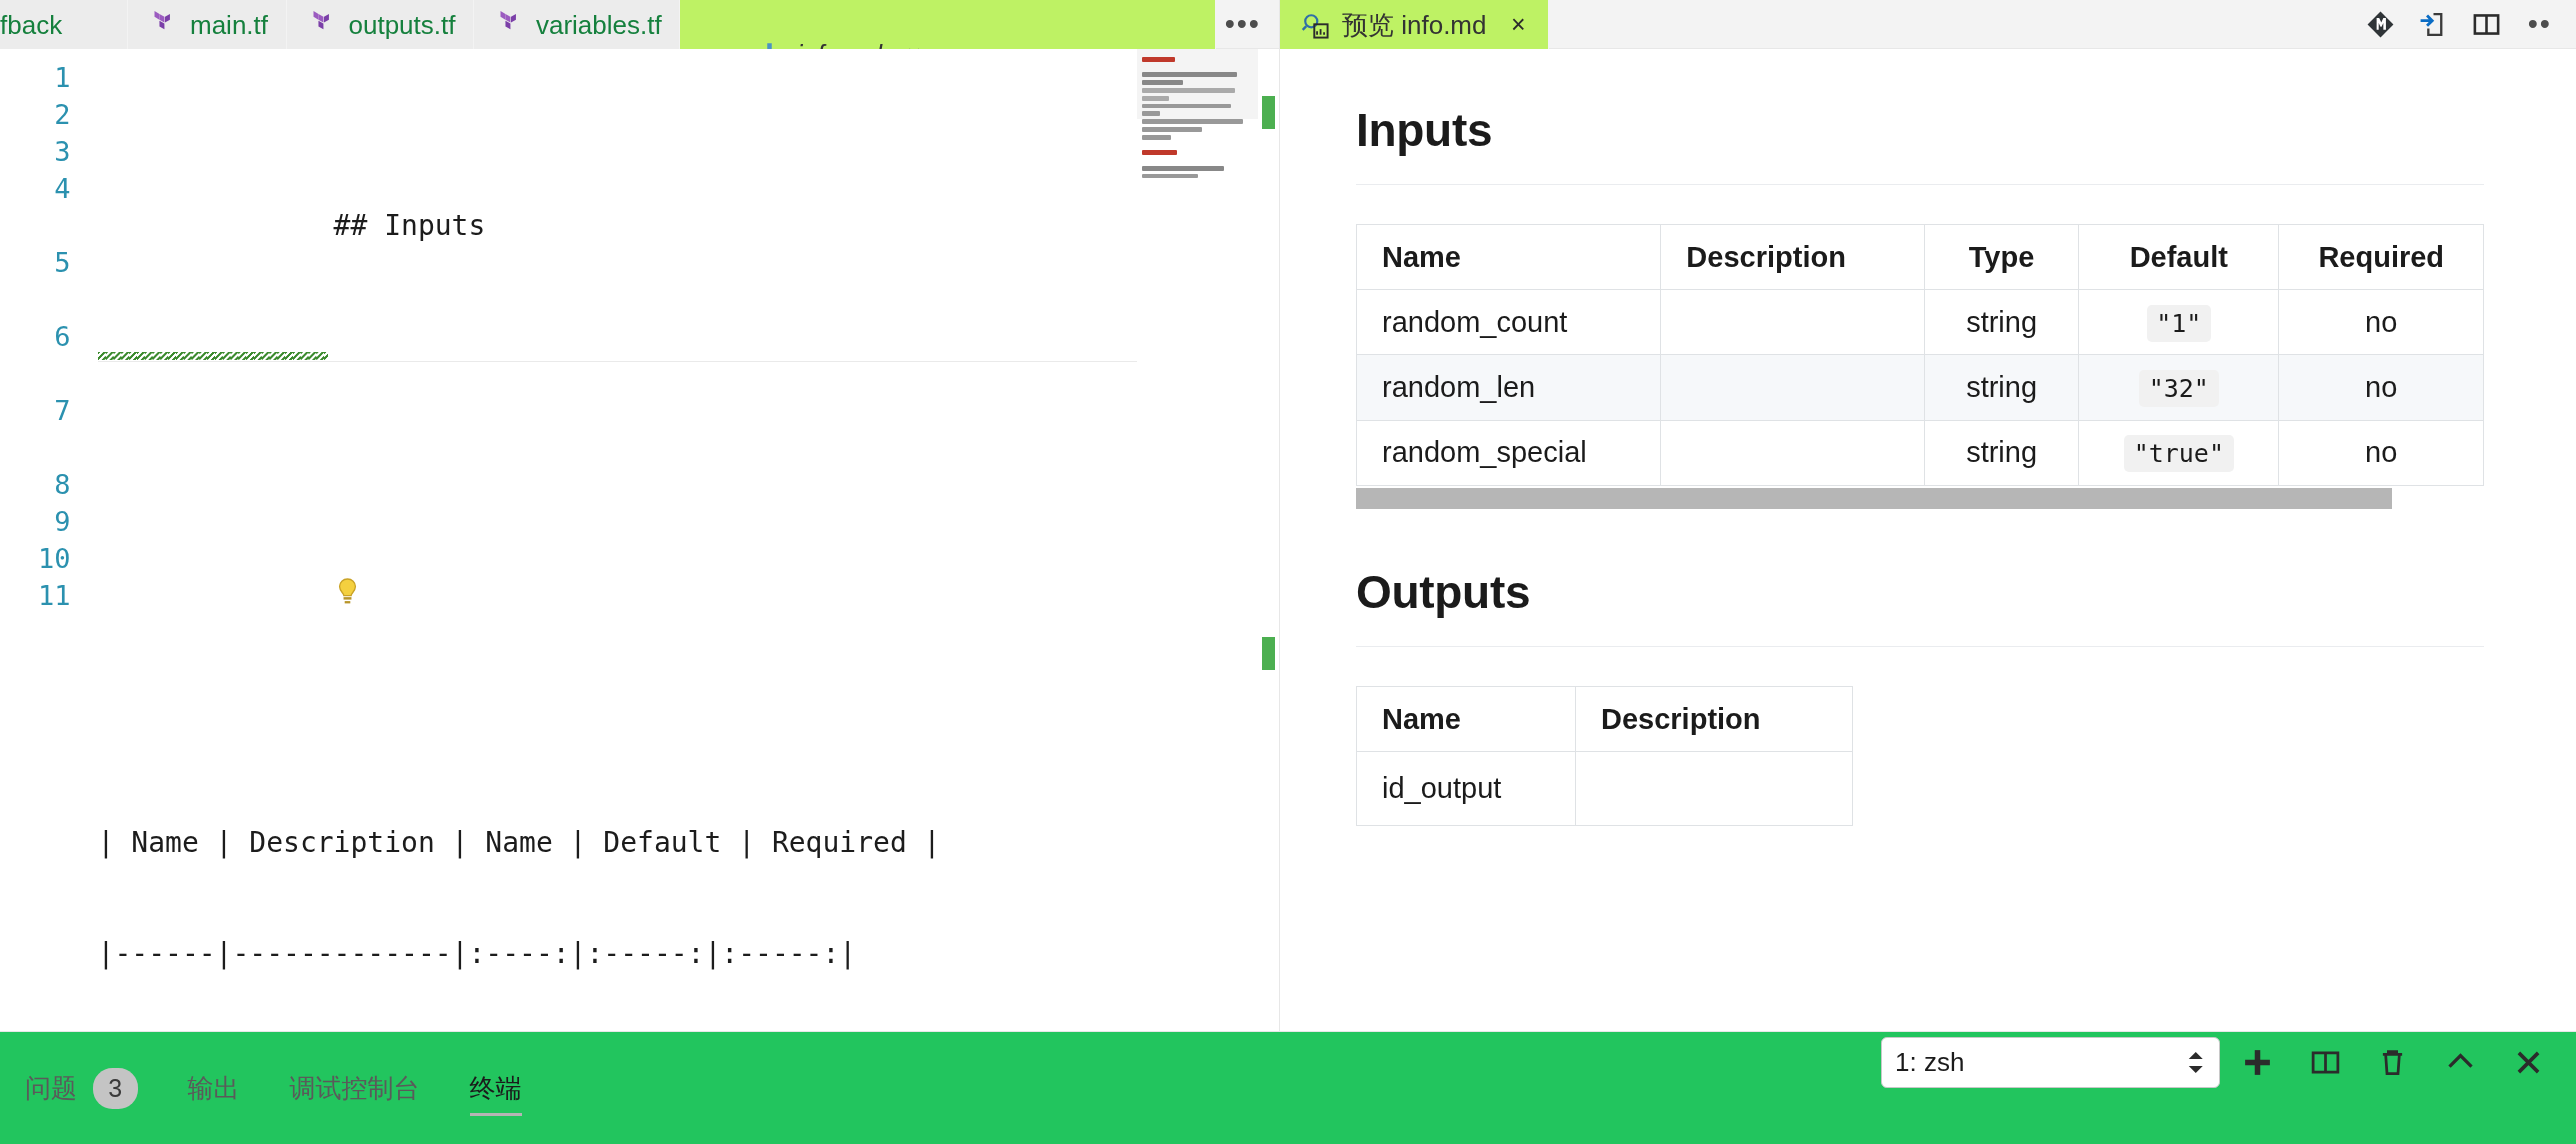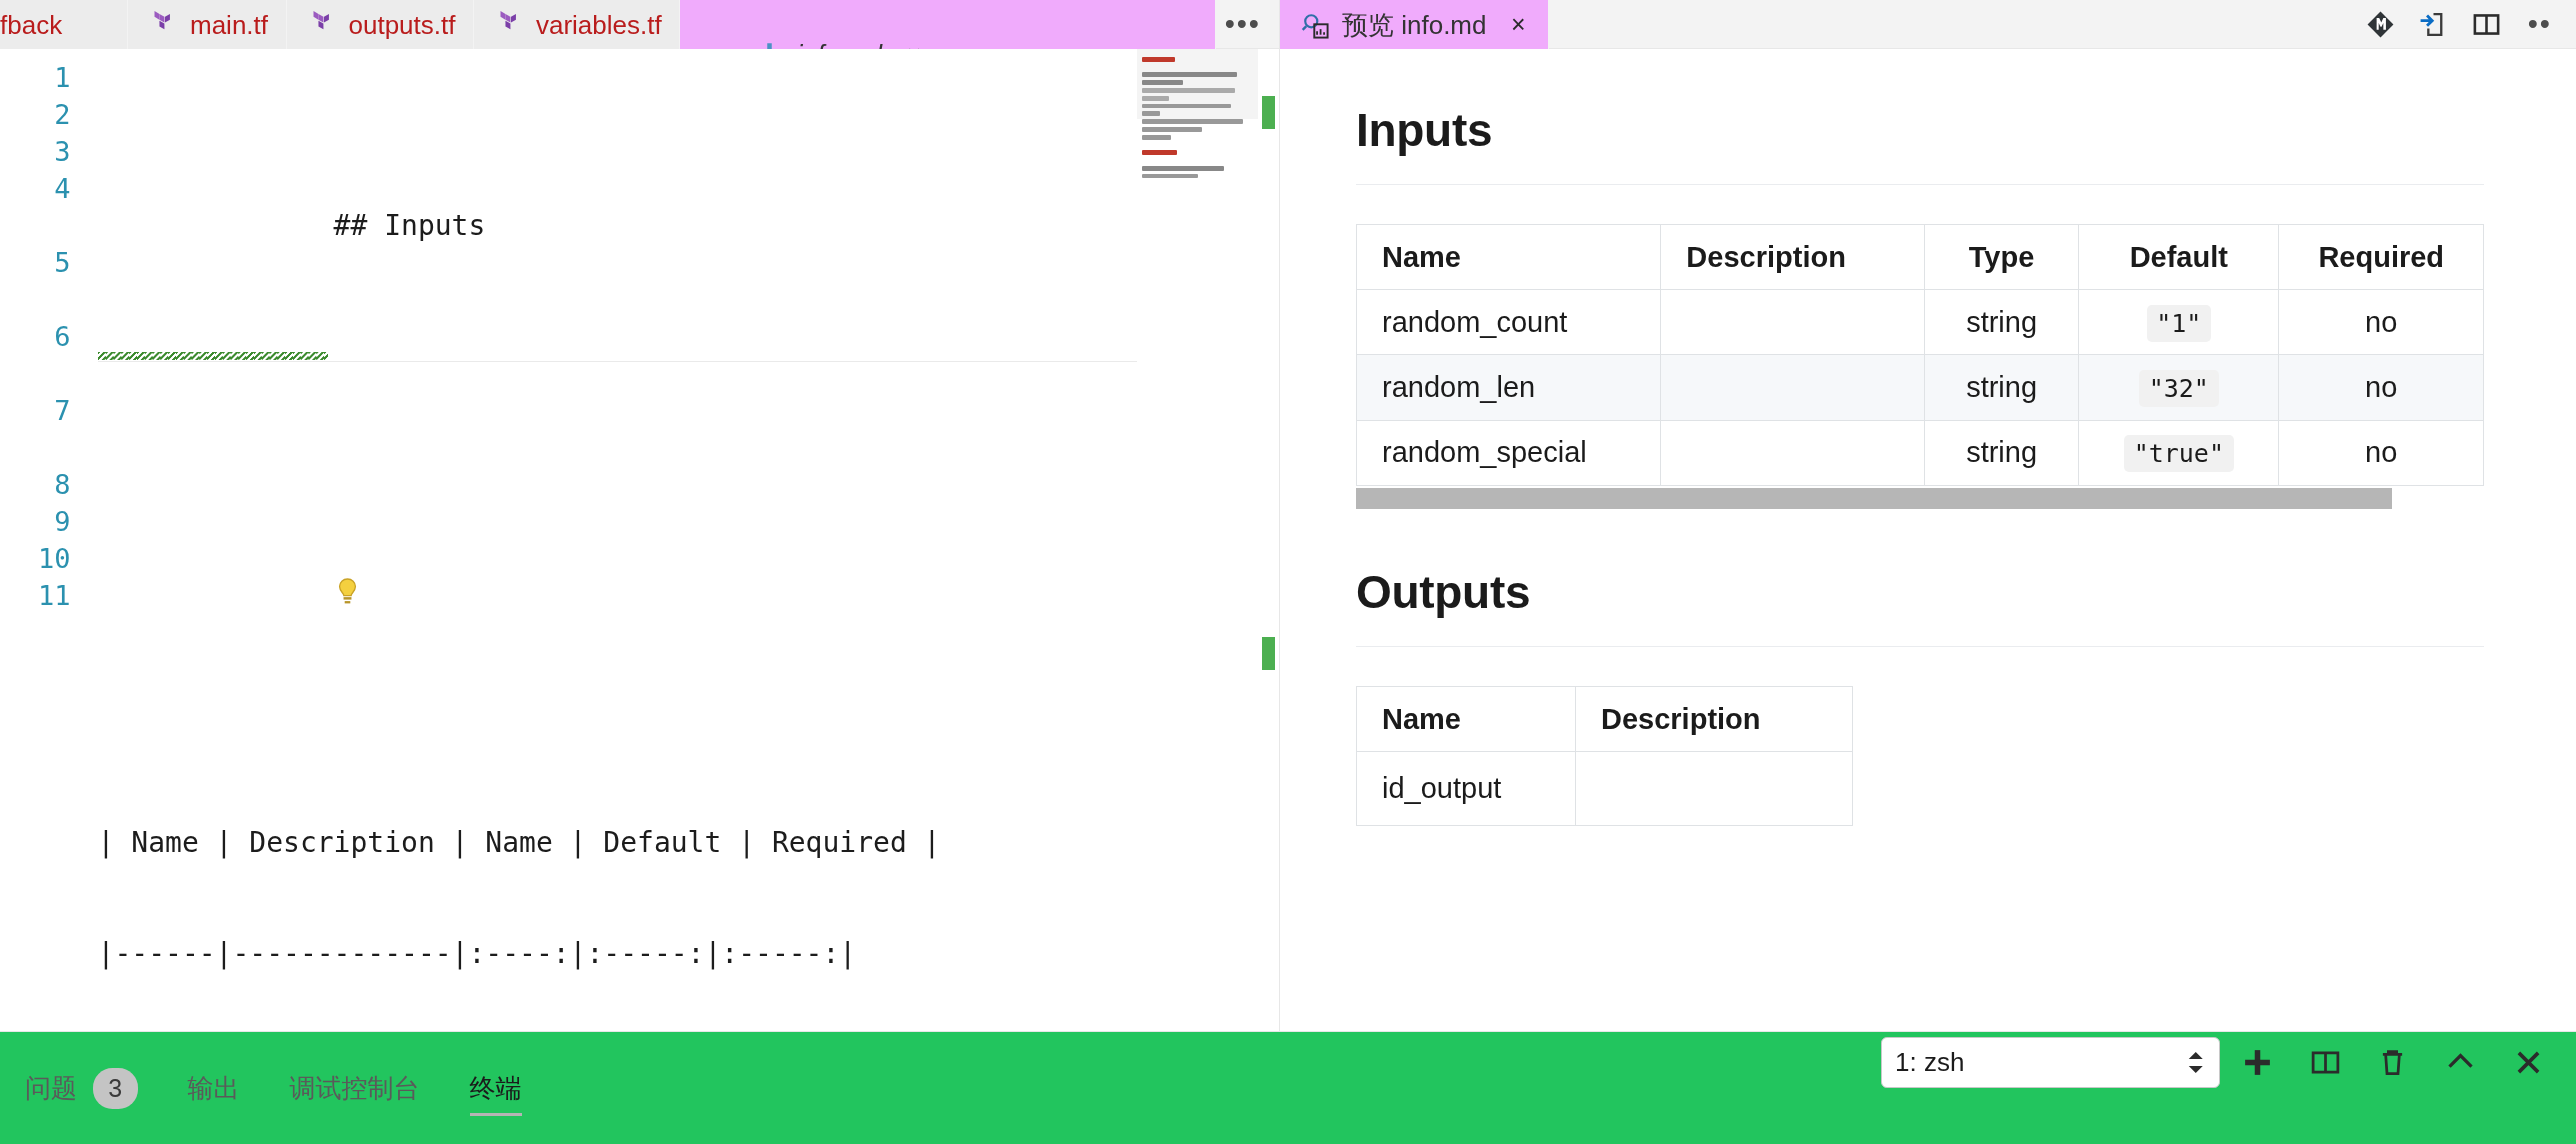--- a/index.html
+++ b/index.html
@@ -27,28 +27,28 @@
     border-bottom: 1px solid #e7e7e7;
   }
   .tabbar.right { justify-content: flex-start; }
 
   .tab {
     display: flex; align-items: center; gap: 13.6px;
     padding: 0 17.5px 0 21.4px;
     height: 49px;
     background: #ececec;
     border-right: 1px solid #f3f3f3;
-    color: #b91c1c;
+    color: #15803d;
     font-size: 26px;
     white-space: nowrap;
     position: relative;
     cursor: pointer;
   }
   .tab.active {
-    background: #f0abfc;
+    background: #bef264;
     color: #333333;
   }
   .tab.active::before {
     content: ""; position: absolute; left: 0; right: 0; top: 0; height: 0;
   }
   .tab .label { font-size: 26px; line-height: 1; }
   .tab.preview .label { font-style: italic; }
   .tab .close {
     font-size: 25px; color: #9a9a9a; margin-left: 5.8px;
     width: 25px; text-align: center; line-height: 1;

